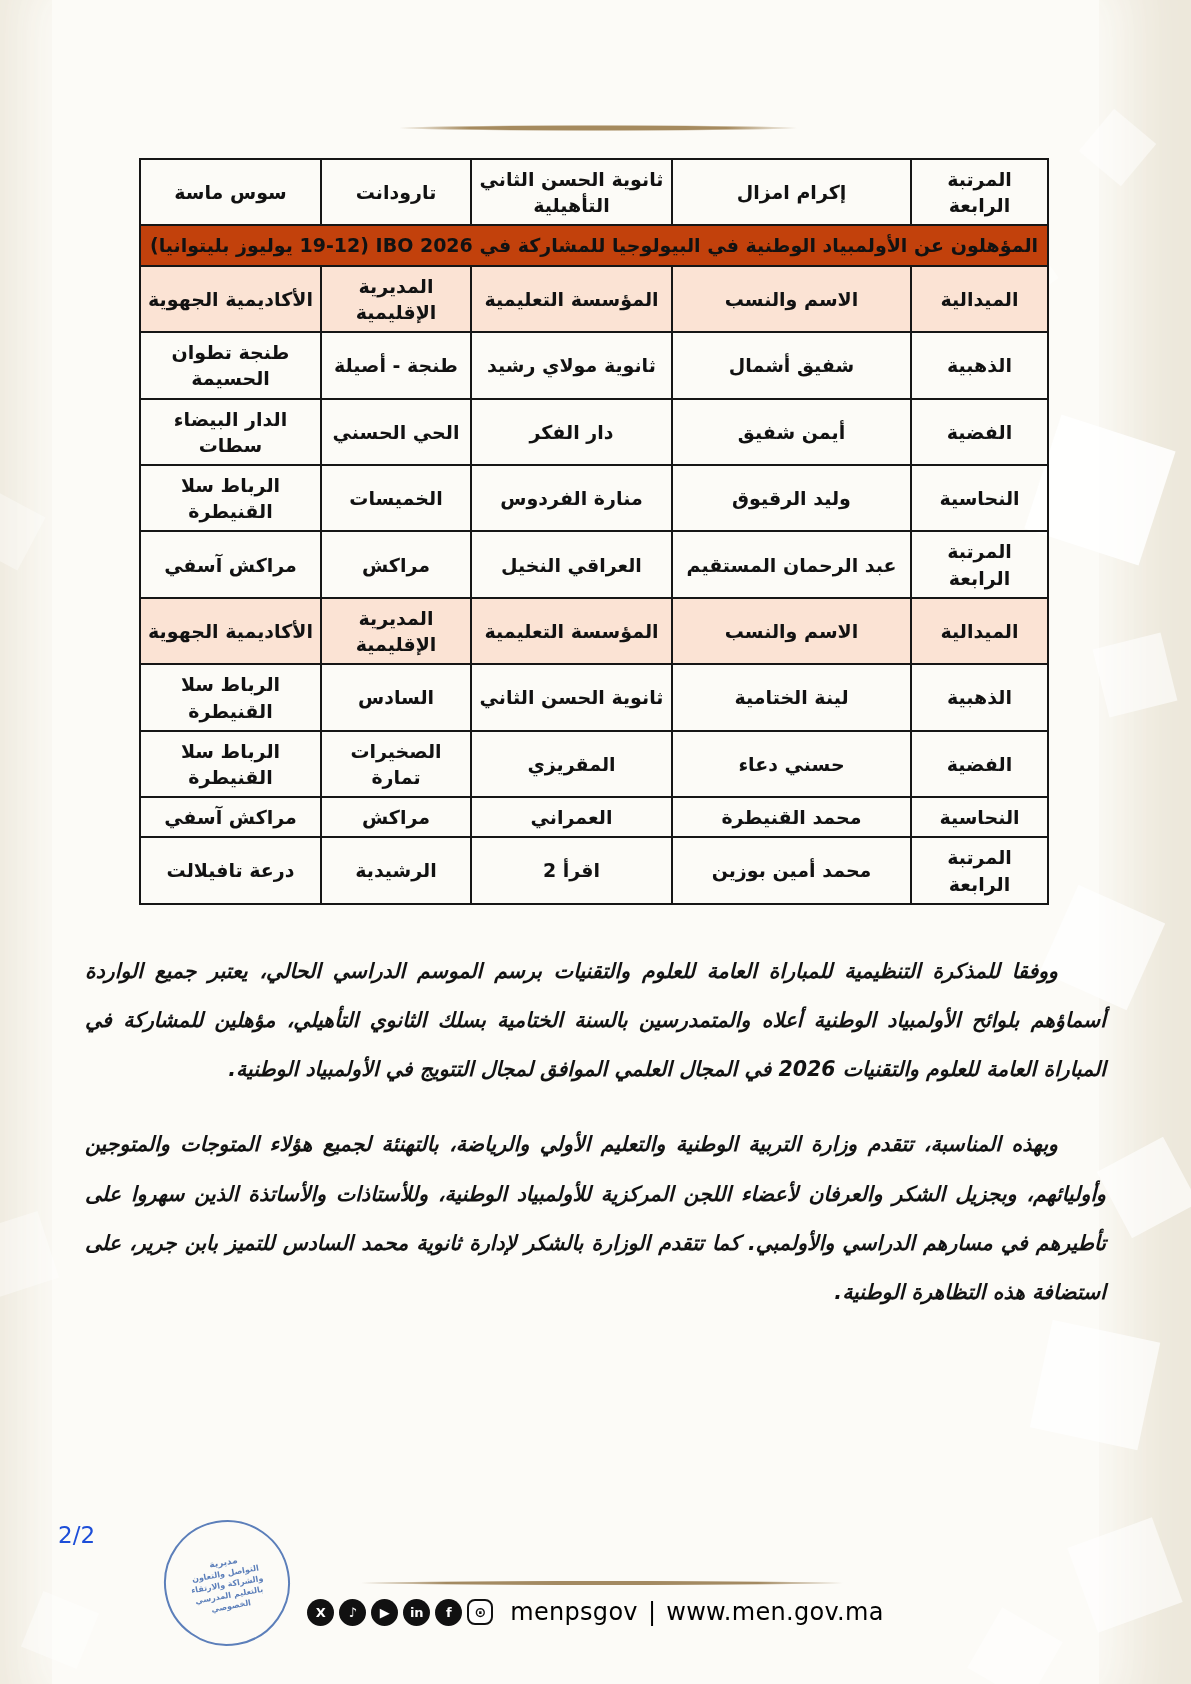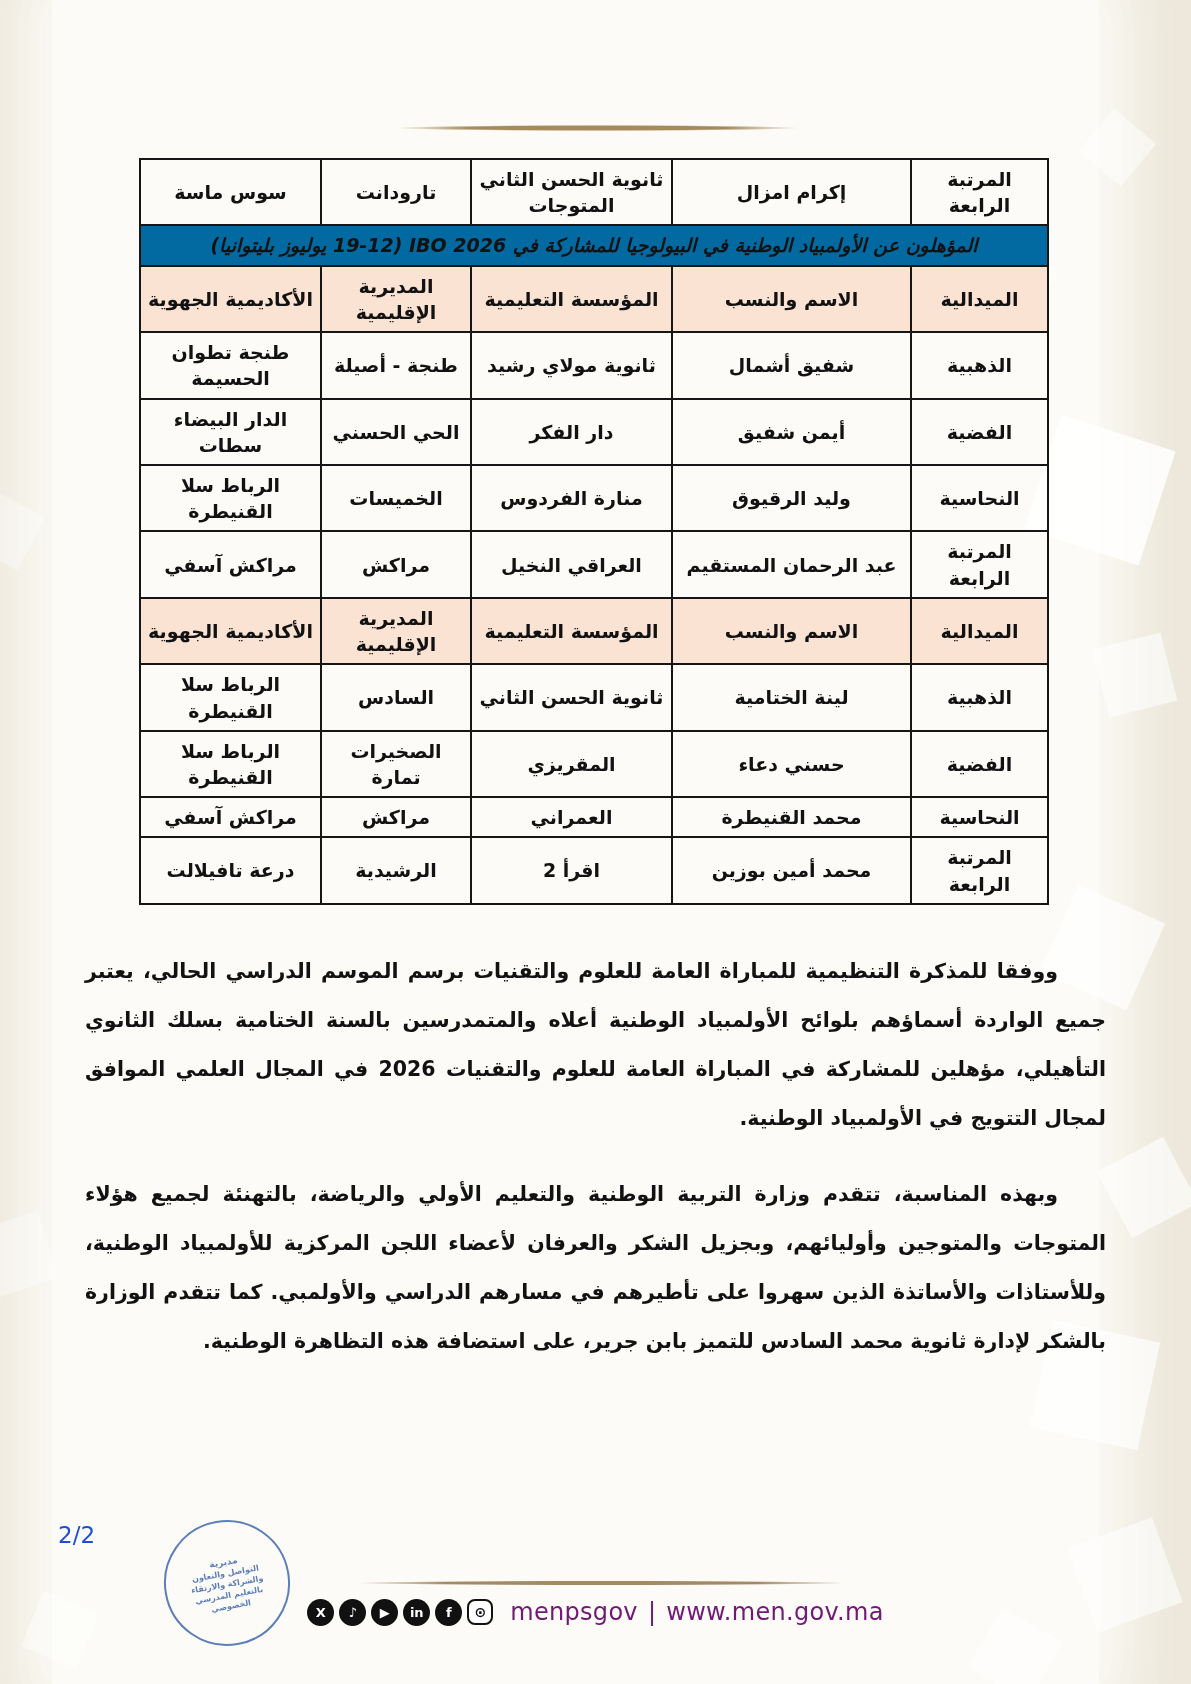--- a/index.html
+++ b/index.html
@@ -40,34 +40,34 @@
     width:908px;border-collapse:collapse;table-layout:fixed;
   }
   table.grid td{
     border:2px solid #161616;
     text-align:center;vertical-align:middle;
     font-weight:bold;font-size:19px;line-height:1.38;
     padding:6px 4px;
     word-wrap:break-word;
   }
   td.banner{
-    background:#0369a1;font-size:18px;padding:8px 6px;line-height:1.35;font-style:italic;
+    background:#c2410c;font-size:18px;padding:8px 6px;line-height:1.35;
   }
   tr.head td{background:#fbe3d4;}
   col.c-medal{width:137px;}
   col.c-name{width:239px;}
   col.c-school{width:201px;}
   col.c-dir{width:150px;}
   col.c-acad{width:181px;}
 
   .paras{margin:42px -57px 0 -56px;}  
   .paras p{
     direction:rtl;text-align:justify;
     font-size:20.5px;font-weight:bold;line-height:2.4;
-    text-indent:48px;margin:0 0 26px 0;
+    text-indent:48px;margin:0 0 26px 0;font-style:italic;
   }
 
   .page-number{
     position:absolute;left:58px;top:1522px;font-size:23px;color:#1d4ed8;
     direction:ltr;
     text-align:right;
   }
   .stamp{
     position:absolute;left:162px;top:1518px;width:130px;height:130px;
     transform:rotate(-10deg);opacity:.92;
@@ -84,21 +84,21 @@
   .sicon{
     width:27px;height:27px;border-radius:50%;background:#111;color:#fff;
     display:flex;align-items:center;justify-content:center;
     font-size:13px;font-weight:bold;line-height:1;
   }
   .sicon.outline{
     background:#fff;color:#111;border:2.5px solid #111;border-radius:8px;
     width:22px;height:22px;font-size:14px;
   }
   .social-text{
-    margin-left:12px;font-size:24px;color:#701a75;letter-spacing:.3px;
+    margin-left:12px;font-size:24px;color:#000000;letter-spacing:.3px;
   }
   .social-text .sep{margin:0 10px;}
 </style>
 </head>
 <body>
 
 <div class="wash"></div>
 <div class="confetti c1"></div>
 <div class="confetti c2"></div>
 <div class="confetti c3"></div>
@@ -121,21 +121,21 @@
         <col class="c-name">
         <col class="c-school">
         <col class="c-dir">
         <col class="c-acad">
     </colgroup>
     <tbody>
 
       <tr>
         <td>المرتبة الرابعة</td>
         <td>إكرام امزال</td>
-        <td>ثانوية الحسن الثاني المتوجات</td>
+        <td>ثانوية الحسن الثاني التأهيلية</td>
         <td>تارودانت</td>
         <td>سوس ماسة</td>
       </tr>
 
       <tr>
         <td class="banner" colspan="5">المؤهلون عن الأولمبياد الوطنية في البيولوجيا للمشاركة في IBO 2026 (19-12 يوليوز بليتوانيا)</td>
       </tr>
       <tr class="head">
         <td>الميدالية</td>
         <td>الاسم والنسب</td>

